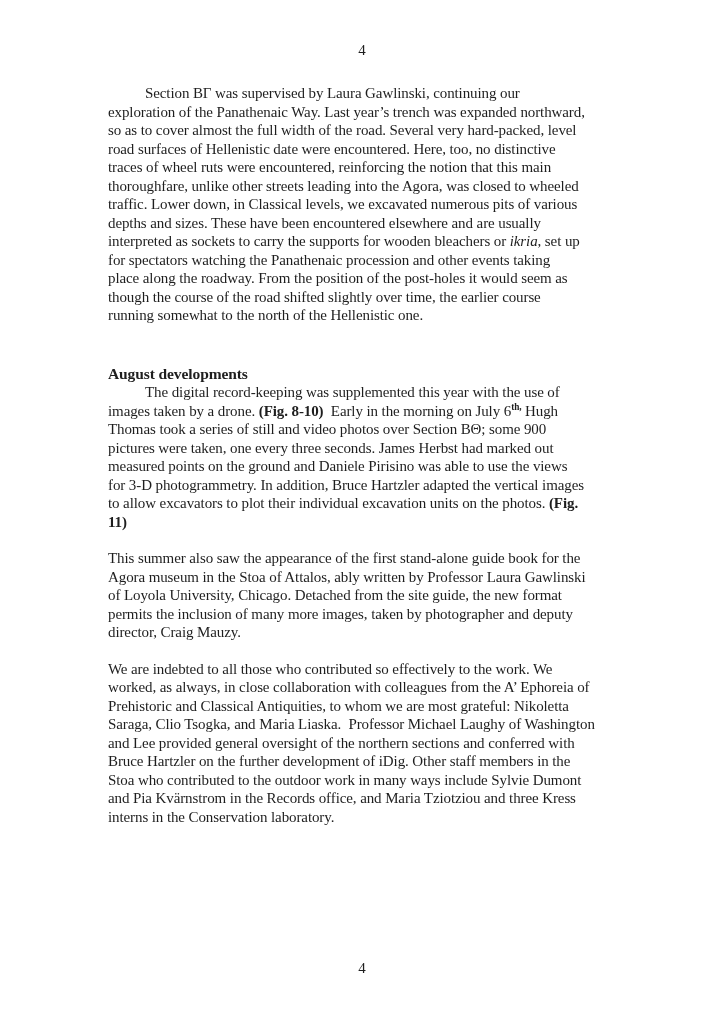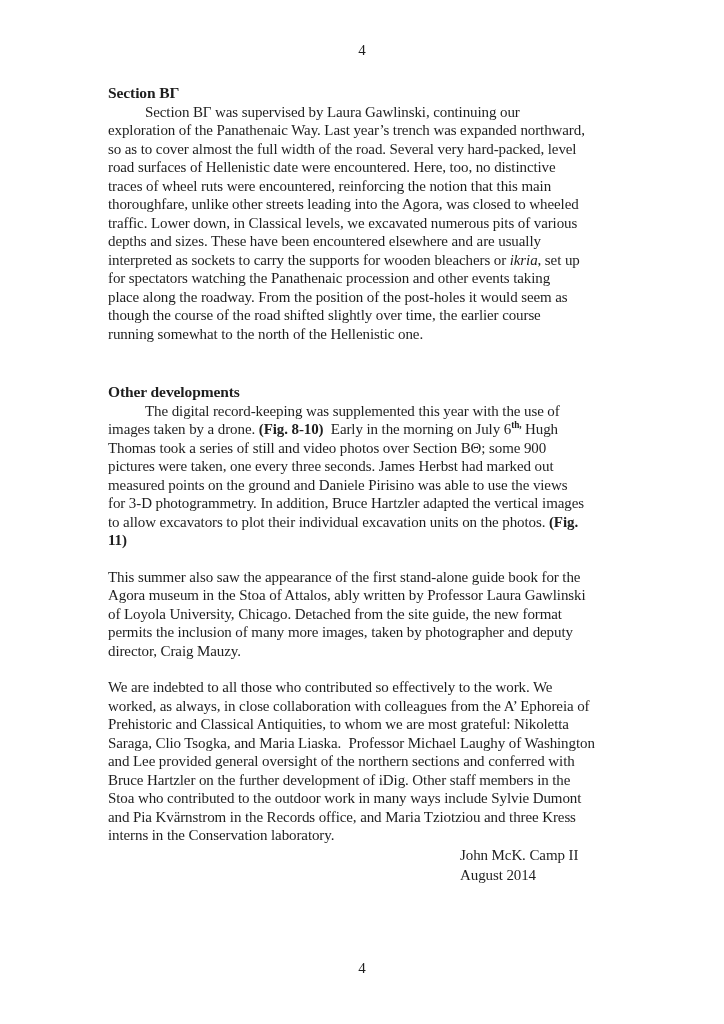--- a/index.html
+++ b/index.html
@@ -56,34 +56,29 @@
 </style>
 </head>
 <body>
 
 <div class="page">
 
   <div class="pagenum pagenum-top">4</div>
 
   <div class="content">
 
-    <div class="heading">Section ΒΓ</div>
 
     <div class="para first-indent end-section">Section ΒΓ was supervised by Laura Gawlinski, continuing our<br>exploration of the Panathenaic Way. Last year’s trench was expanded northward,<br>so as to cover almost the full width of the road. Several very hard-packed, level<br>road surfaces of Hellenistic date were encountered. Here, too, no distinctive<br>traces of wheel ruts were encountered, reinforcing the notion that this main<br>thoroughfare, unlike other streets leading into the Agora, was closed to wheeled<br>traffic. Lower down, in Classical levels, we excavated numerous pits of various<br>depths and sizes. These have been encountered elsewhere and are usually<br>interpreted as sockets to carry the supports for wooden bleachers or <i>ikria</i>, set up<br>for spectators watching the Panathenaic procession and other events taking<br>place along the roadway. From the position of the post-holes it would seem as<br>though the course of the road shifted slightly over time, the earlier course<br>running somewhat to the north of the Hellenistic one.</div>
 
-    <div class="heading">Other developments</div>
+    <div class="heading">August developments</div>
 
     <div class="para first-indent">The digital record-keeping was supplemented this year with the use of<br>images taken by a drone. <b>(Fig. 8-10)</b>  Early in the morning on July 6<sup>th,</sup> Hugh<br>Thomas took a series of still and video photos over Section ΒΘ; some 900<br>pictures were taken, one every three seconds. James Herbst had marked out<br>measured points on the ground and Daniele Pirisino was able to use the views<br>for 3-D photogrammetry. In addition, Bruce Hartzler adapted the vertical images<br>to allow excavators to plot their individual excavation units on the photos. <b>(Fig.</b><br><b>11)</b></div>
 
     <div class="para">This summer also saw the appearance of the first stand-alone guide book for the<br>Agora museum in the Stoa of Attalos, ably written by Professor Laura Gawlinski<br>of Loyola University, Chicago. Detached from the site guide, the new format<br>permits the inclusion of many more images, taken by photographer and deputy<br>director, Craig Mauzy.</div>
 
     <div class="para before-sig">We are indebted to all those who contributed so effectively to the work. We<br>worked, as always, in close collaboration with colleagues from the A’ Ephoreia of<br>Prehistoric and Classical Antiquities, to whom we are most grateful: Nikoletta<br>Saraga, Clio Tsogka, and Maria Liaska.  Professor Michael Laughy of Washington<br>and Lee provided general oversight of the northern sections and conferred with<br>Bruce Hartzler on the further development of iDig. Other staff members in the<br>Stoa who contributed to the outdoor work in many ways include Sylvie Dumont<br>and Pia Kvärnstrom in the Records office, and Maria Tziotziou and three Kress<br>interns in the Conservation laboratory.</div>
 
-    <div class="signature">
-      <div>John McK. Camp II</div>
-      <div>August 2014</div>
-    </div>
 
   </div>
 
   <div class="pagenum pagenum-bottom">4</div>
 
 </div>
 
 </body></html>

